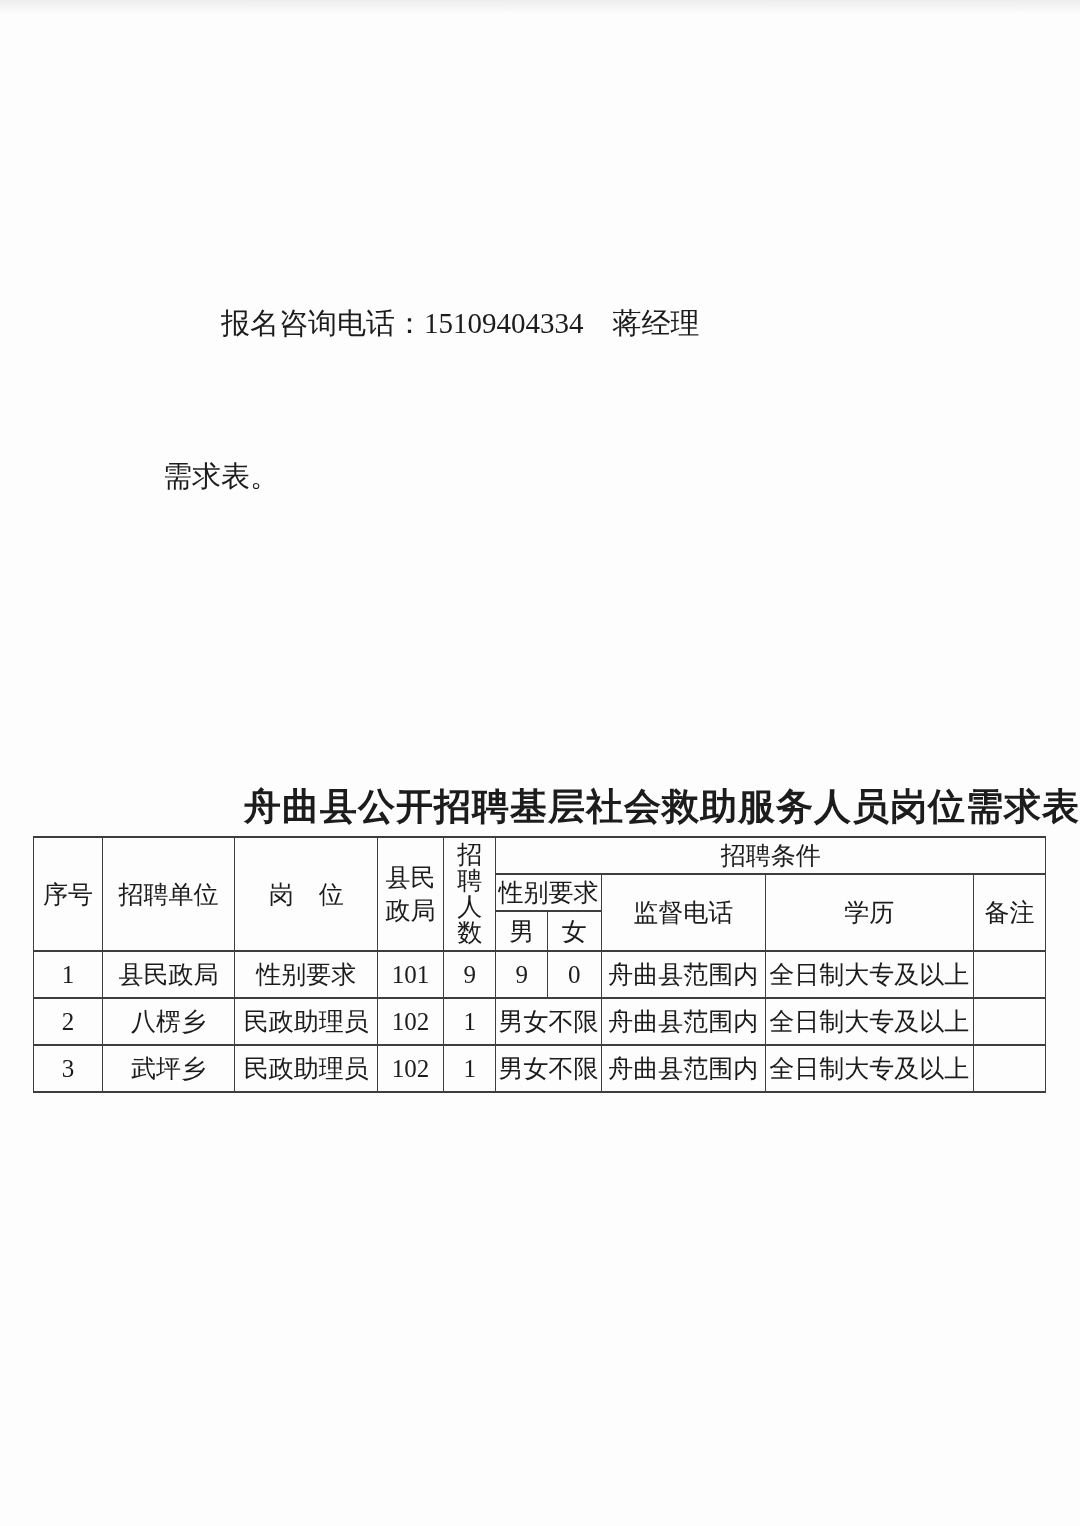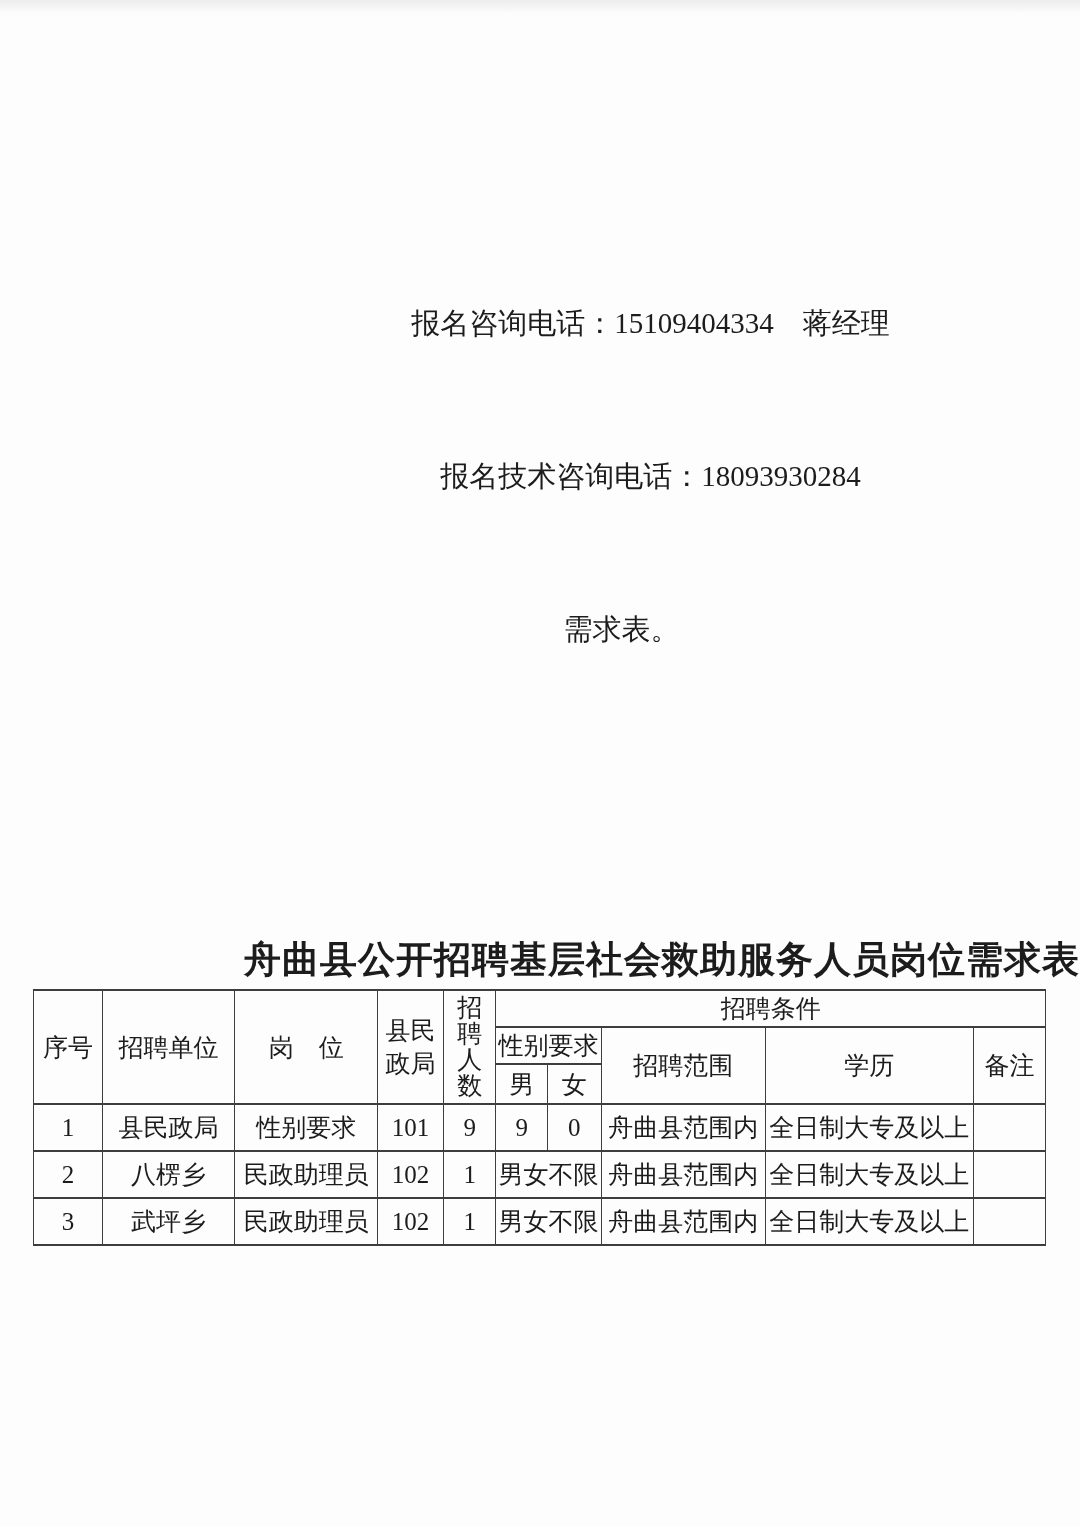--- a/index.html
+++ b/index.html
@@ -8,21 +8,20 @@
     background:linear-gradient(180deg,#ededed 0px,#fdfdfd 14px,#fdfdfd 100%);
     font-family:"Liberation Serif","DejaVu Serif",serif;
     color:#1c1c1c;
     overflow:hidden;
   }
   .contact {
     margin:196px 0 0 163px;
     font-size:29px;
     line-height:51px;
     white-space:pre-wrap;
-    text-align:center;
   }
   .contact .indent { padding-left:58px; }
   .table-title {
     margin-top:232px;
     text-align:right;
     font-size:37px;
     font-weight:bold;
     letter-spacing:1px;
     line-height:44px;
   }
@@ -49,21 +48,20 @@
   tr.hr3 { height:40px; }
   tr.data-row { height:47px; }
   th.headcount { line-height:26px; padding:0; }
   .nowrap { white-space:nowrap; }
 </style>
 </head>
 <body>
 
 <div class="contact">
   <div class="indent">报名咨询电话：15109404334　蒋经理</div>
-  <div class="indent">报名技术咨询电话：18093930284</div>
   <div>需求表。</div>
 </div>
 
 <div class="table-title">舟曲县公开招聘基层社会救助服务人员岗位需求表</div>
 
 <table class="req">
   <colgroup>
     <col style="width:6.8%">
       <col style="width:13.1%">
       <col style="width:14.1%">
@@ -79,21 +77,21 @@
       <tr class="hr1">
     <th rowspan="3">序号</th>
     <th rowspan="3">招聘单位</th>
     <th rowspan="3">岗　位</th>
     <th rowspan="3">县民政局</th>
     <th rowspan="3" class="headcount">招聘人数</th>
     <th colspan="5">招聘条件</th>
   </tr>
   <tr class="hr2">
     <th colspan="2" class="nowrap">性别要求</th>
-    <th rowspan="2">招聘范围</th>
+    <th rowspan="2">监督电话</th>
     <th rowspan="2">学历</th>
     <th rowspan="2">备注</th>
   </tr>
   <tr class="hr3">
     <th>男</th>
     <th>女</th>
   </tr>
 
   <tr class="data-row">
     <td>1</td>

